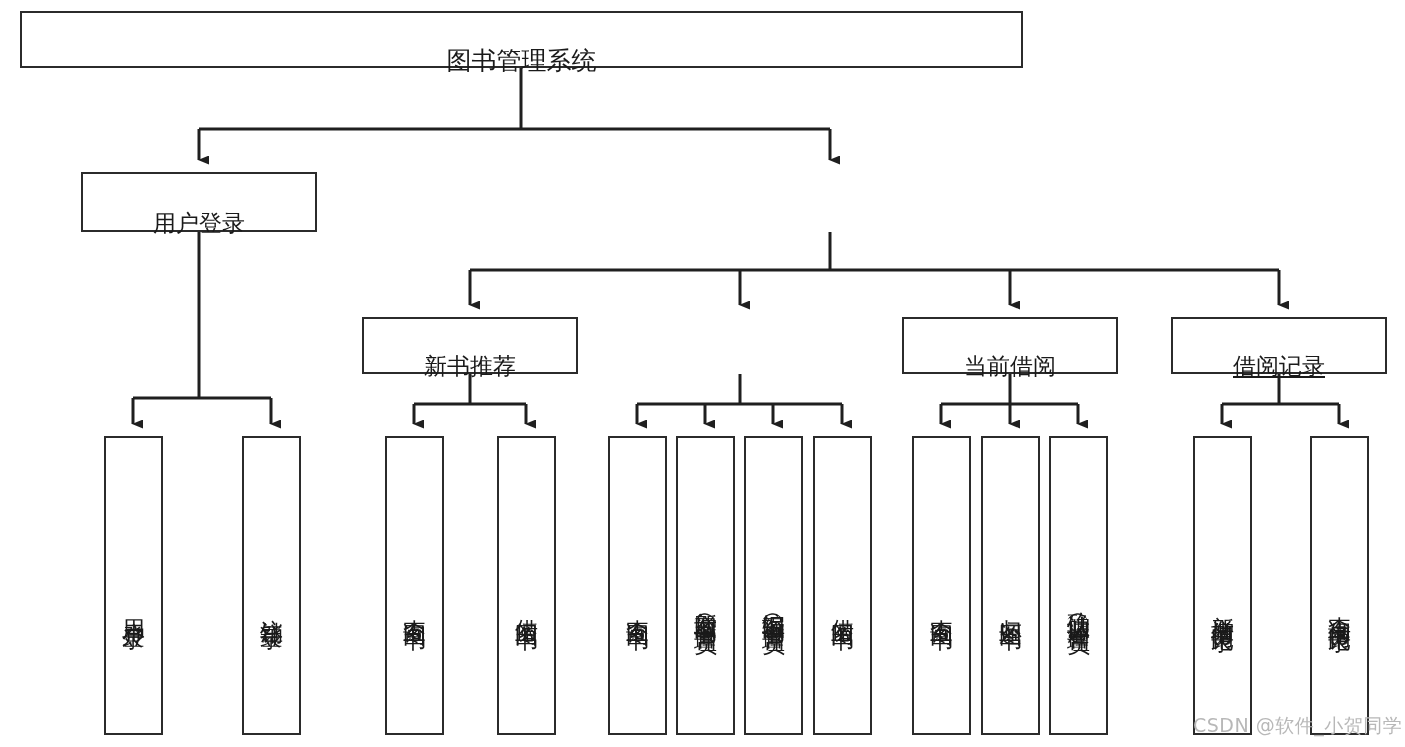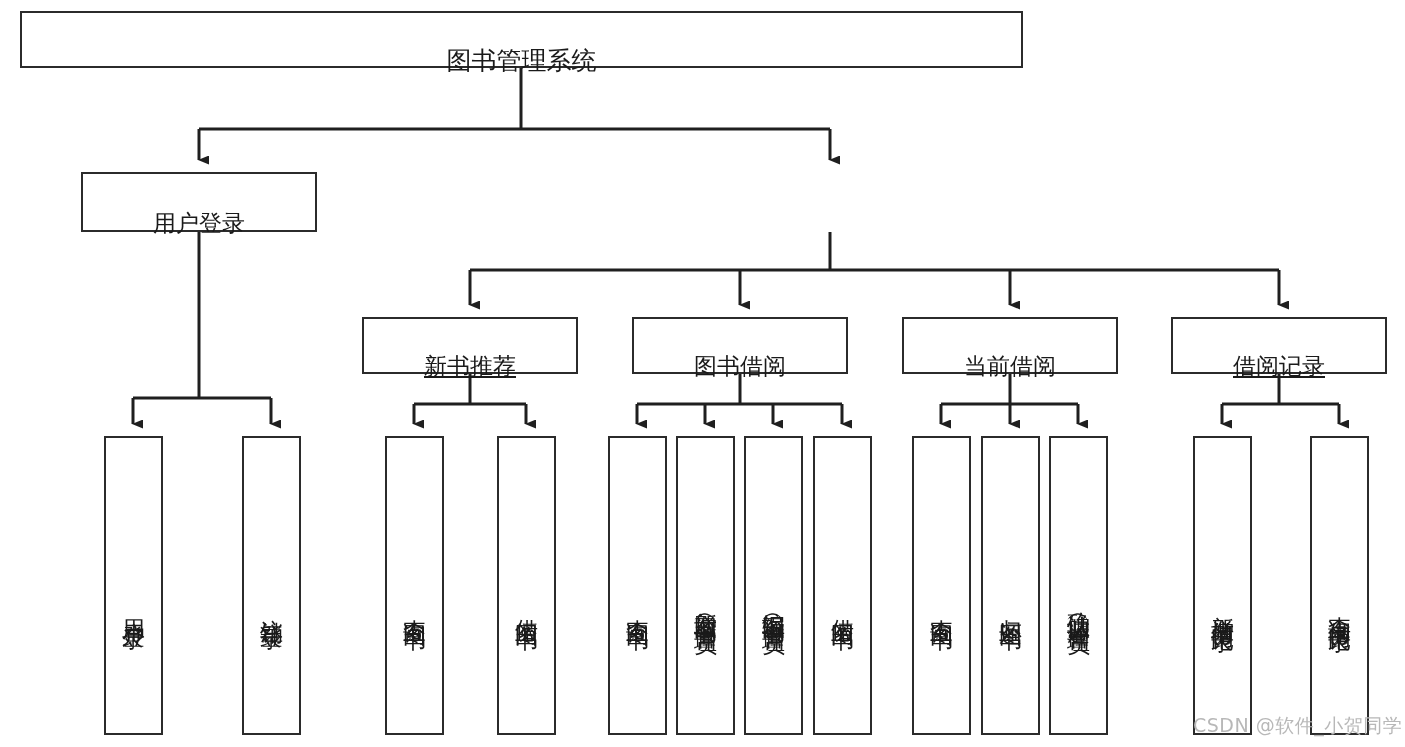--- a/index.html
+++ b/index.html
@@ -131,25 +131,22 @@
   </svg>
 
   <div class="node level-root" style="left:20px; top:11px; width:1003px; height:57px;">
     <span class="node-label">图书管理系统</span>
   </div>
 
   <div class="node level-mid" style="left:81px; top:172px; width:236px; height:60px;">
     <span class="node-label">用户登录</span>
   </div>
 
-  <div class="node level-mid" style="left:362px; top:317px; width:216px; height:57px;text-decoration:underline;">
+  <div class="node level-mid" style="left:362px; top:317px; width:216px; height:57px;">
     <span class="node-label">新书推荐</span>
-  </div>
-  <div class="node level-mid" style="left:632px; top:317px; width:216px; height:57px;">
-    <span class="node-label">图书借阅</span>
   </div>
   <div class="node level-mid" style="left:902px; top:317px; width:216px; height:57px;">
     <span class="node-label">当前借阅</span>
   </div>
   <div class="node level-mid" style="left:1171px; top:317px; width:216px; height:57px;text-decoration:underline;">
     <span class="node-label">借阅记录</span>
   </div>
 
   <div class="node level-leaf" style="left:104px; top:436px; width:59px; height:299px;">
     <span class="node-label">用户登录</span>

